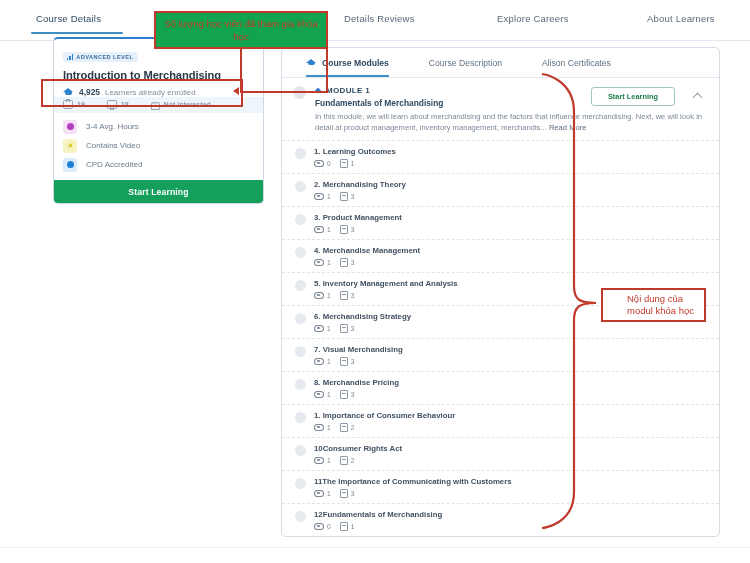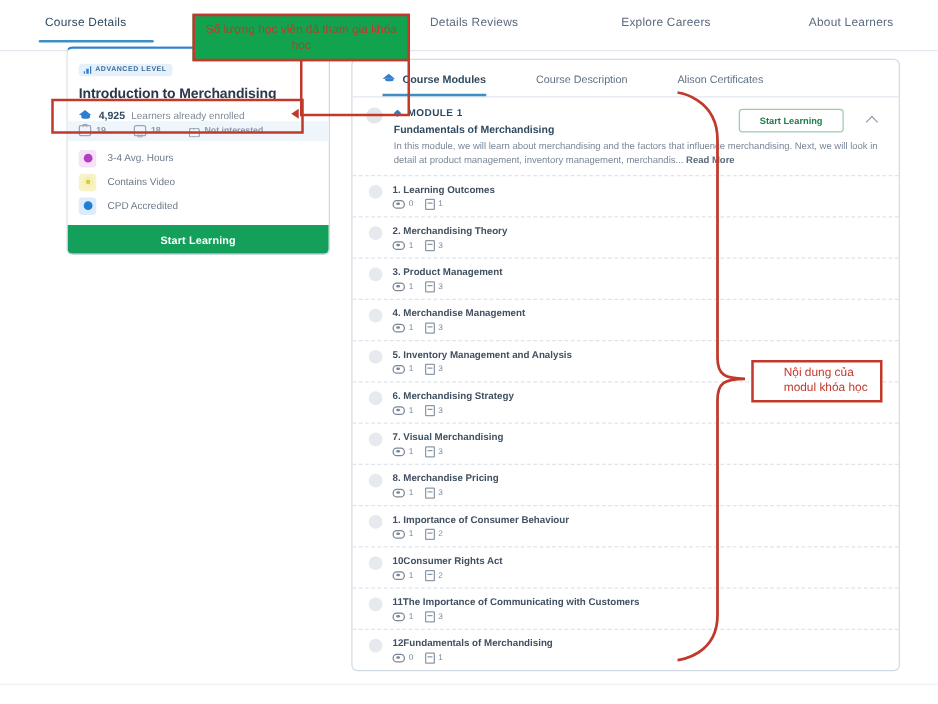--- a/index.html
+++ b/index.html
@@ -163,21 +163,21 @@
   .m-diamond{
     width:6px;height:6px;background:#2f7fd0;
     clip-path:polygon(50% 0,100% 50%,50% 100%,0 50%);flex:none;
   }
   .m-num{font-size:8px;font-weight:bold;color:#2f4a60;letter-spacing:.35px;}
   .m-title{font-size:8.4px;font-weight:bold;color:#2f4a60;margin-top:3px;}
   .m-desc{
     font-size:7.6px;color:#7b8899;line-height:10.5px;margin-top:4px;
     max-width:390px;
   }
-  .read-more{color:#5b6b7c;font-weight:bold;}
+  .read-more{color:#5b6b7c;font-weight:normal;}
   .start-btn-outline{
     position:absolute;right:44px;top:9px;
     background:#fff;color:#1f7d4d;border:1px solid #9ccbb0;border-radius:3px;
     font-family:"Liberation Sans", sans-serif;
     font-size:7.4px;font-weight:bold;padding:4px 16px;cursor:pointer;
   }
   .chev{
     position:absolute;right:16px;top:14px;width:9px;height:9px;cursor:pointer;
   }
   .chev:before{

